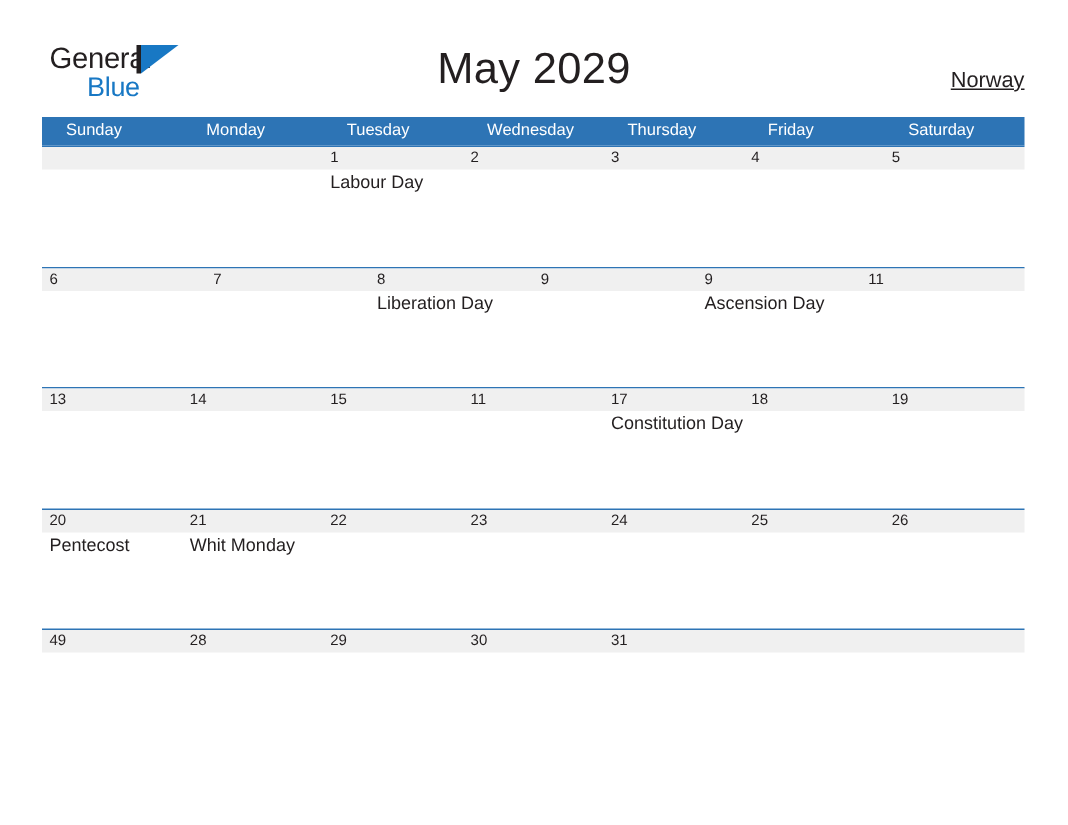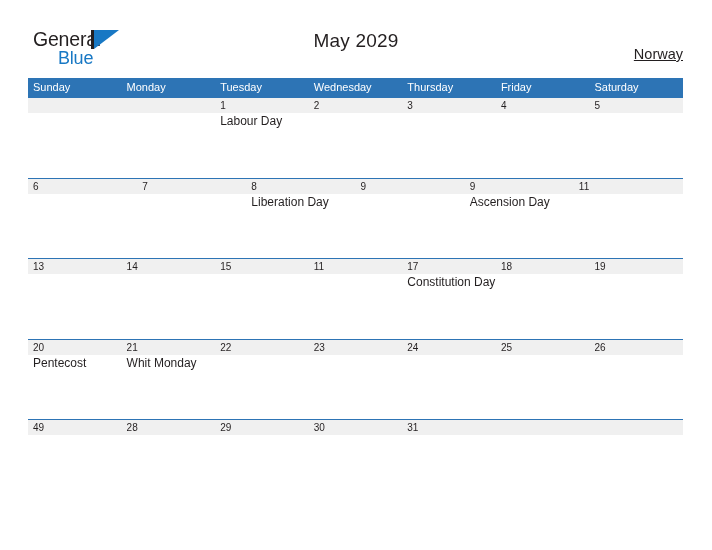--- a/index.html
+++ b/index.html
@@ -75,21 +75,21 @@
     border-top: 19px solid #1878c4;
     border-right: 25px solid transparent;
   }
 
   .month-title {
     position: absolute;
     left: 0;
     top: 30px;
     width: 712px;
     text-align: center;
-    font-size: 19px;
+    font-size: 29px;
     color: #231f20;
     font-weight: normal;
     letter-spacing: 0.2px;
   }
 
   .country {
     position: absolute;
     right: 29px;
     top: 46px;
     font-size: 14.5px;
@@ -111,21 +111,21 @@
     display: flex;
     width: 100%;
     background: #2d74b5;
     height: 19px;
   }
   .weekday-cell {
     flex: 1 1 0;
     color: #ffffff;
     font-size: 11px;
     line-height: 19px;
-    padding-left: 5px;
+    padding-left: 16px;
     box-sizing: border-box;
     white-space: nowrap;
     overflow: hidden;
   }
 
   .week-row {
     display: flex;
     width: 100%;
     height: 80.5px;
     border-top: 1.2px solid #2d74b5;

